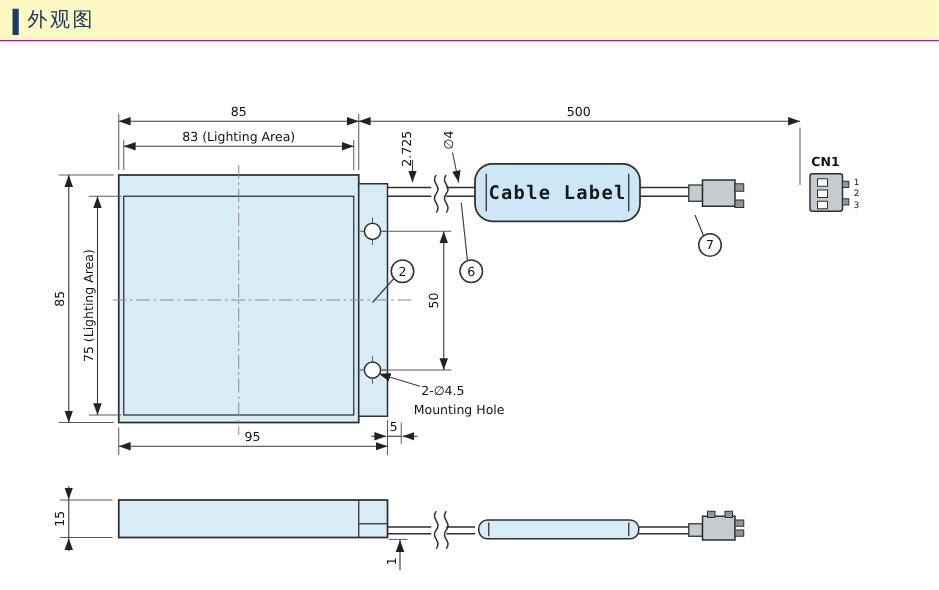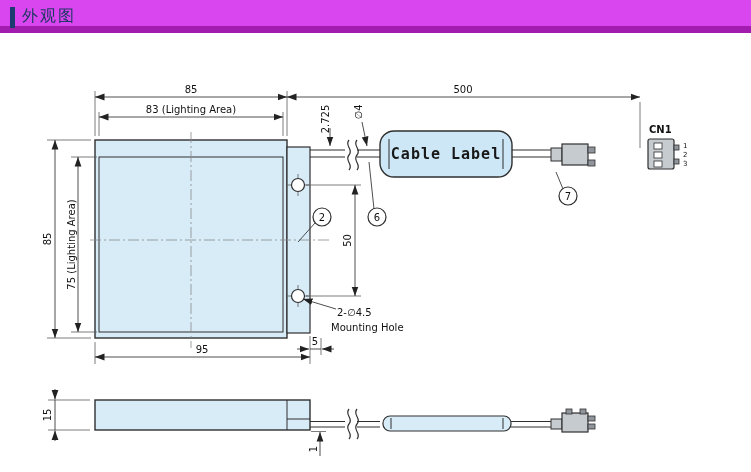--- a/index.html
+++ b/index.html
@@ -1,18 +1,18 @@
 <!DOCTYPE html>
 <html><head>
 <meta charset="utf-8">
 <style>
   * { margin:0; padding:0; box-sizing:border-box; }
   html,body { width:751px; height:472px; }
   body { background:#ffffff; position:relative; font-family:"DejaVu Sans",sans-serif; overflow:hidden; }
-  .header { position:absolute; top:0; left:0; width:751px; height:33px; border-bottom:7px solid #a21caf; background:#d946ef; z-index:2; }
+  .header { position:absolute; top:0; left:0; width:751px; height:33px; border-bottom:1px solid #a21caf; background:#fef9c3; z-index:2; }
   .accent { position:absolute; left:10px; top:7px; width:5px; height:21px; background:#1c3b70; }
   .title { position:absolute; left:22px; top:6px; font-size:16px; color:#1f3864; letter-spacing:2px; }
   svg.drawing { position:absolute; top:0; left:0; z-index:1; }
   .s14 { stroke:#2f2f2f; stroke-width:1.4px; }
   .s12 { stroke:#2f2f2f; stroke-width:1.2px; }
   .s10 { stroke:#2f2f2f; stroke-width:1px; }
   .s08 { stroke:#2f2f2f; stroke-width:0.8px; }
   .dim { stroke:#3a3a3a; stroke-width:0.9px; fill:none; }
   .ext { stroke:#5a5a5a; stroke-width:0.8px; }
   .cl  { stroke:#8a8a8a; stroke-width:0.8px; stroke-dasharray:11 3 2 3; }

